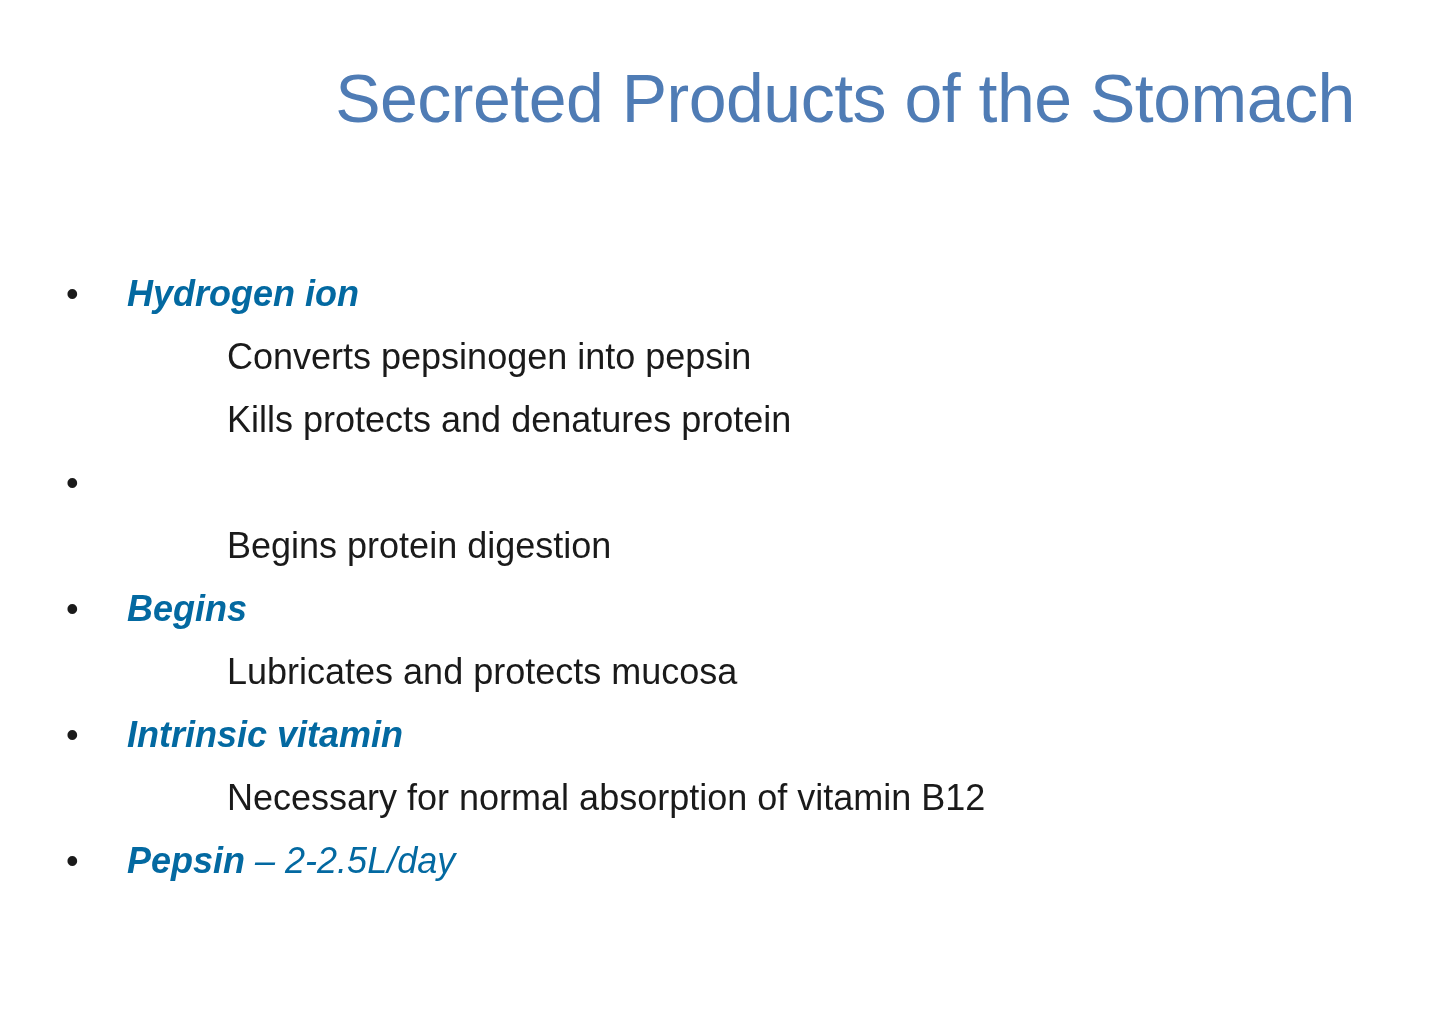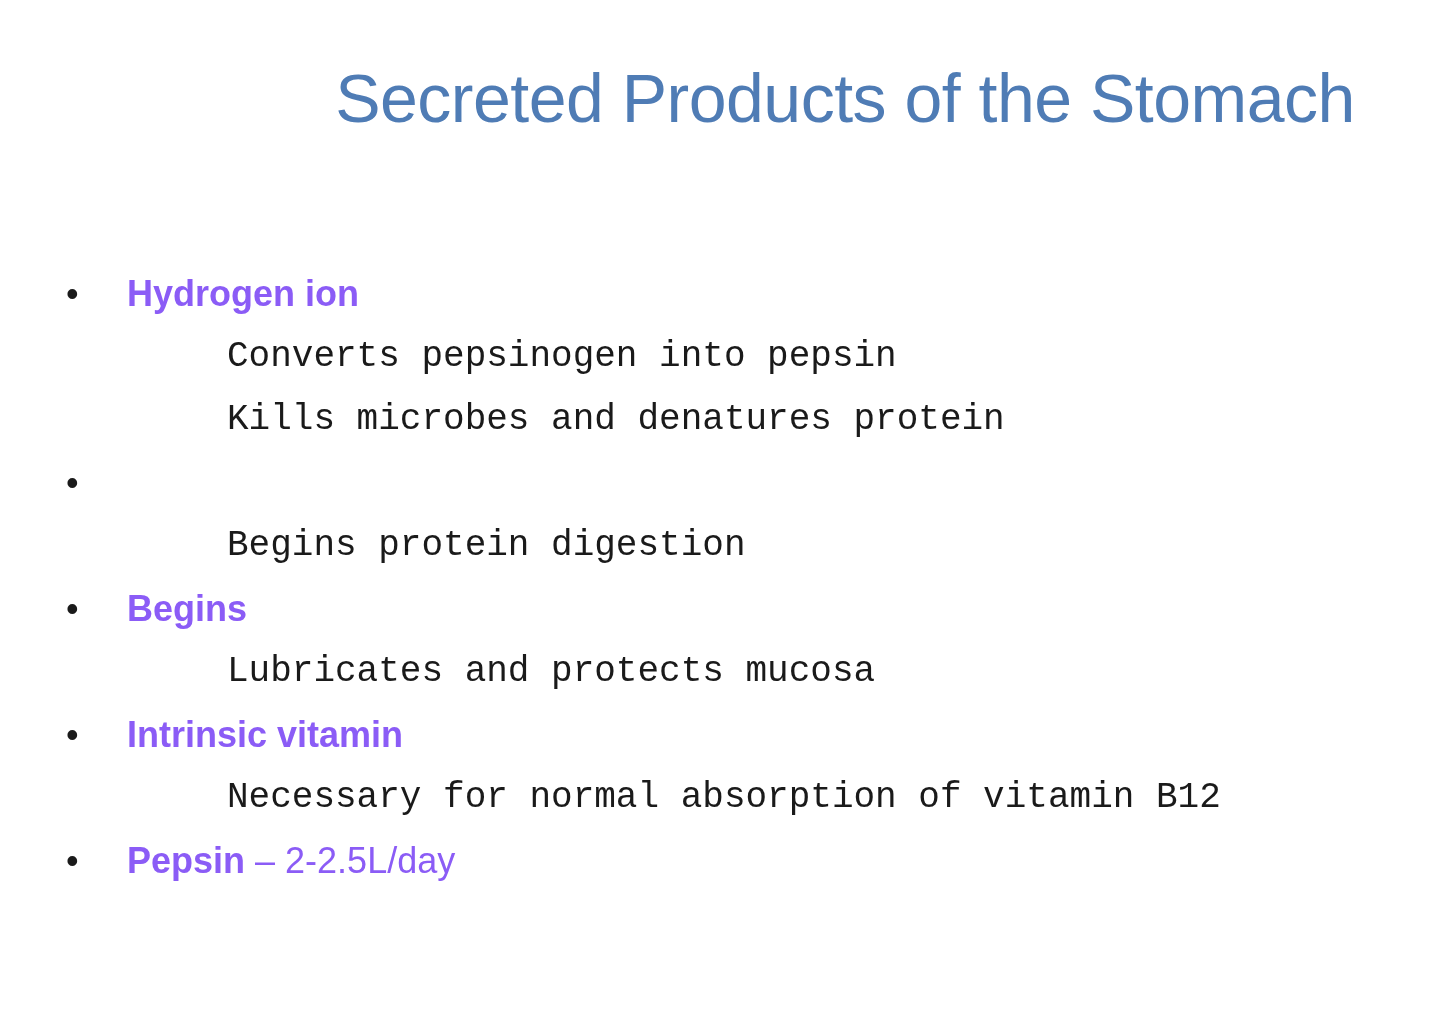--- a/index.html
+++ b/index.html
@@ -63,22 +63,23 @@
     color: #1a1a1a;
     text-align: left;
   }
 
   .bullet-text {
     position: absolute;
     left: 127px;
     top: 0;
     font-size: 36px;
     line-height: 44px;
-    color: #8b5cf6;
+    color: #0369a1;
     white-space: nowrap;
+    font-style: italic;
   }
 
   .bullet-text .lead {
     font-weight: 700;
   }
 
   .bullet-text .tail {
     font-weight: 400;
   }
 
@@ -89,41 +90,40 @@
 
   .sub-text {
     position: absolute;
     left: 227px;
     top: 0;
     font-size: 36px;
     font-weight: 400;
     line-height: 44px;
     color: #1a1a1a;
     white-space: nowrap;
-    font-family: Liberation Mono, monospace;
   }
 </style>
 </head>
 <body>
 
 <div class="slide">
 
   <h1 class="slide-title">Secreted Products of the Stomach</h1>
 
   <div class="body-list">
 
     <div class="bullet-row">
       <span class="bullet-marker">•</span>
       <span class="bullet-text"><span class="lead">Hydrogen ion</span><span class="tail"></span></span>
     </div>
     <div class="sub-row">
       <span class="sub-text">Converts pepsinogen into pepsin</span>
     </div>
     <div class="sub-row">
-      <span class="sub-text">Kills microbes and denatures protein</span>
+      <span class="sub-text">Kills protects and denatures protein</span>
     </div>
 
     <div class="bullet-row">
       <span class="bullet-marker">•</span>
     </div>
     <div class="sub-row">
       <span class="sub-text">Begins protein digestion</span>
     </div>
 
     <div class="bullet-row">

